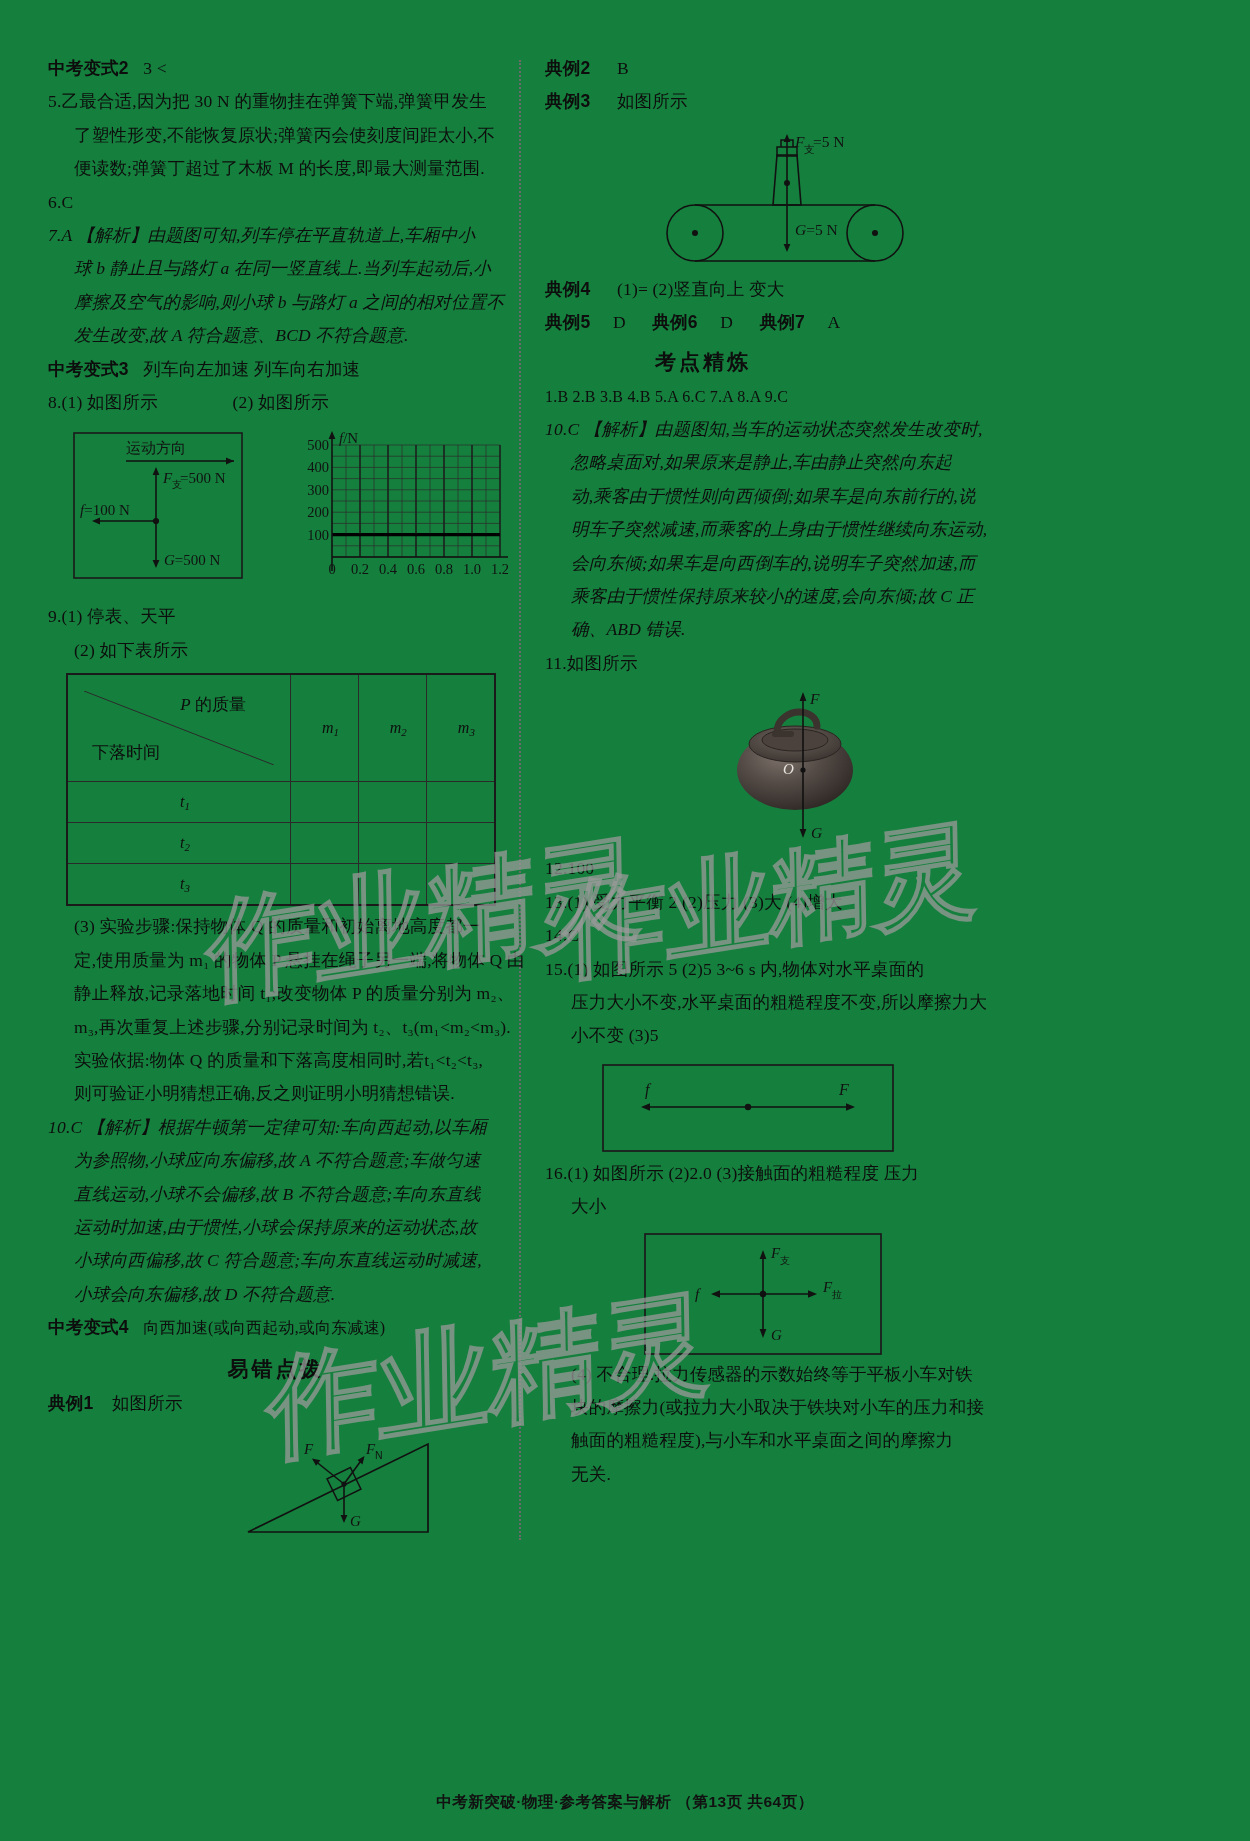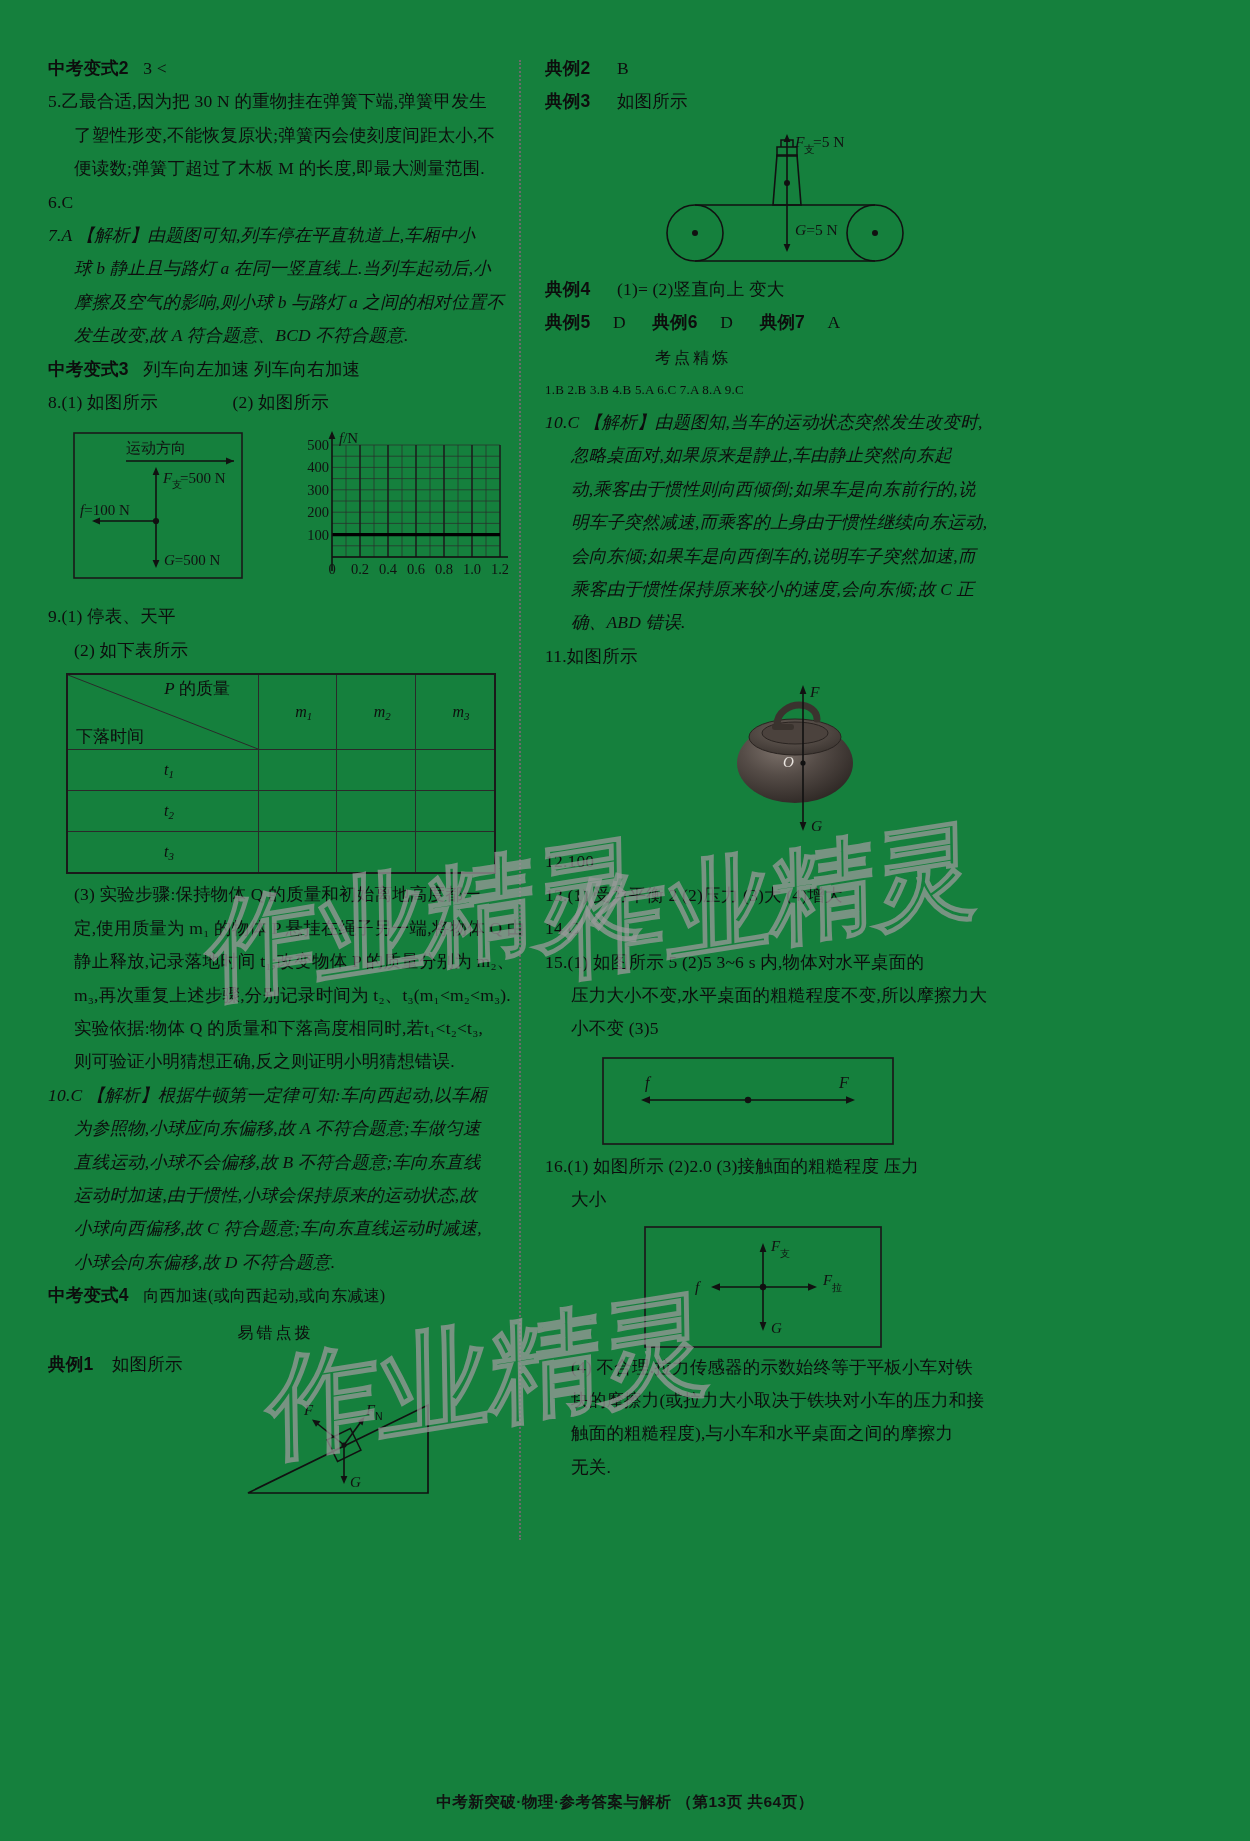--- a/index.html
+++ b/index.html
@@ -47,22 +47,22 @@
   }
   .blk { margin-bottom: 0px; }
   .ind1 { padding-left: 26px; }
   .hd {
     font-weight: bold;
     font-size: 17.5px;
     font-family: "Liberation Sans", sans-serif;
   }
   .sec-title {
     text-align: center;
-    font-weight: normal;
-    font-size: 16px;
+    font-weight: bold;
+    font-size: 21px;
     font-family: "Liberation Sans", sans-serif;
     letter-spacing: 3px;
     margin: 5px 0 4px 0;
   }
   .sec-title.left-pad { margin-left: 110px; text-align: left; }
   sub { font-size: 0.68em; vertical-align: -0.28em; }
 
   
   .fig { position: relative; }
   .fig svg { display: block; }
@@ -80,21 +80,21 @@
     text-align: center;
     font-style: italic;
     padding-left: 13px;
   }
   table.datatbl td.diag {
     position: relative;
     width: 190px;
     height: 74px;
     text-align: center;
     font-style: normal;
-    padding: 0;
+    padding: 16px;
     text-decoration: underline;
   }
   table.datatbl tr.top td { border-top: 2px solid #1a1a1a; }
   table.datatbl tr.bot td { border-bottom: 2.5px solid #1a1a1a; }
   table.datatbl td.lft { border-left: 2px solid #1a1a1a; }
   table.datatbl td.rgt { border-right: 2px solid #1a1a1a; }
   .diag-inner { position: relative; width: 100%; height: 100%; }
   .diag-line {
     position: absolute; left: 0; top: 0; width: 100%; height: 100%;
   }
@@ -405,21 +405,21 @@
       <span class="hd">典例5</span>
       <span style="padding:0 22px 0 18px">D</span>
       <span class="hd">典例6</span>
       <span style="padding:0 22px 0 18px">D</span>
       <span class="hd">典例7</span>
       <span style="padding-left:18px">A</span>
     </div>
 
     <div class="sec-title left-pad" style="margin-top:8px">考点精炼</div>
 
-    <div class="line" style="font-size:13px">1.B   2.B   3.B   4.B   5.A   6.C   7.A   8.A   9.C</div>
+    <div class="line" style="font-size:16px">1.B   2.B   3.B   4.B   5.A   6.C   7.A   8.A   9.C</div>
 
     <div class="line kai">10.C  【解析】由题图知,当车的运动状态突然发生改变时,</div>
     <div class="line kai ind1">忽略桌面对,如果原来是静止,车由静止突然向东起</div>
     <div class="line kai ind1">动,乘客由于惯性则向西倾倒;如果车是向东前行的,说</div>
     <div class="line kai ind1">明车子突然减速,而乘客的上身由于惯性继续向东运动,</div>
     <div class="line kai ind1">会向东倾;如果车是向西倒车的,说明车子突然加速,而</div>
     <div class="line kai ind1">乘客由于惯性保持原来较小的速度,会向东倾;故 C 正</div>
     <div class="line kai ind1">确、ABD 错误.</div>
 
     <div class="line">11.如图所示</div>

